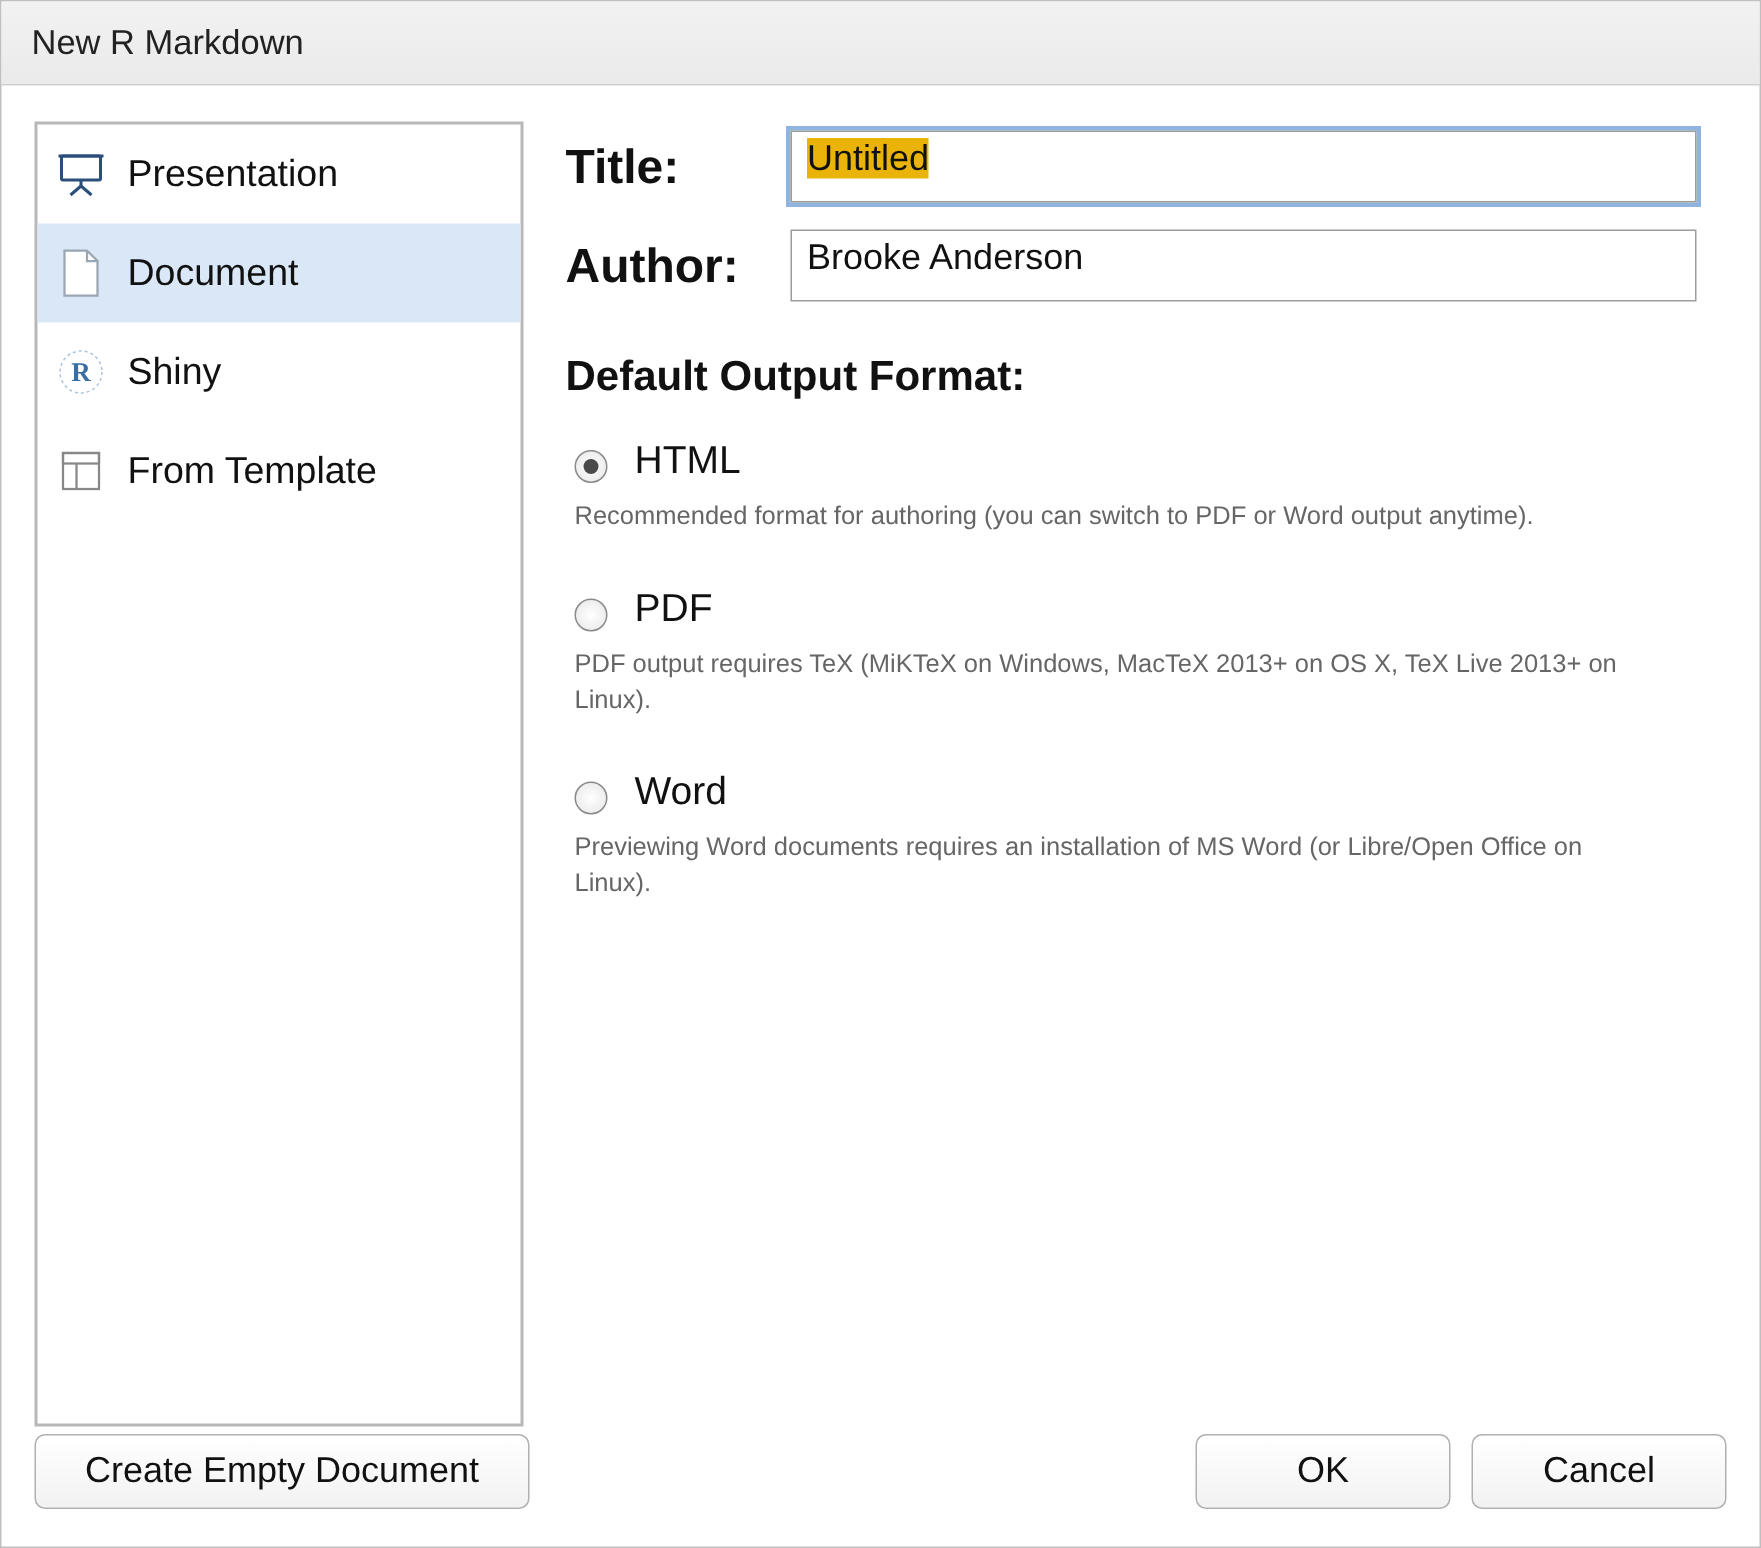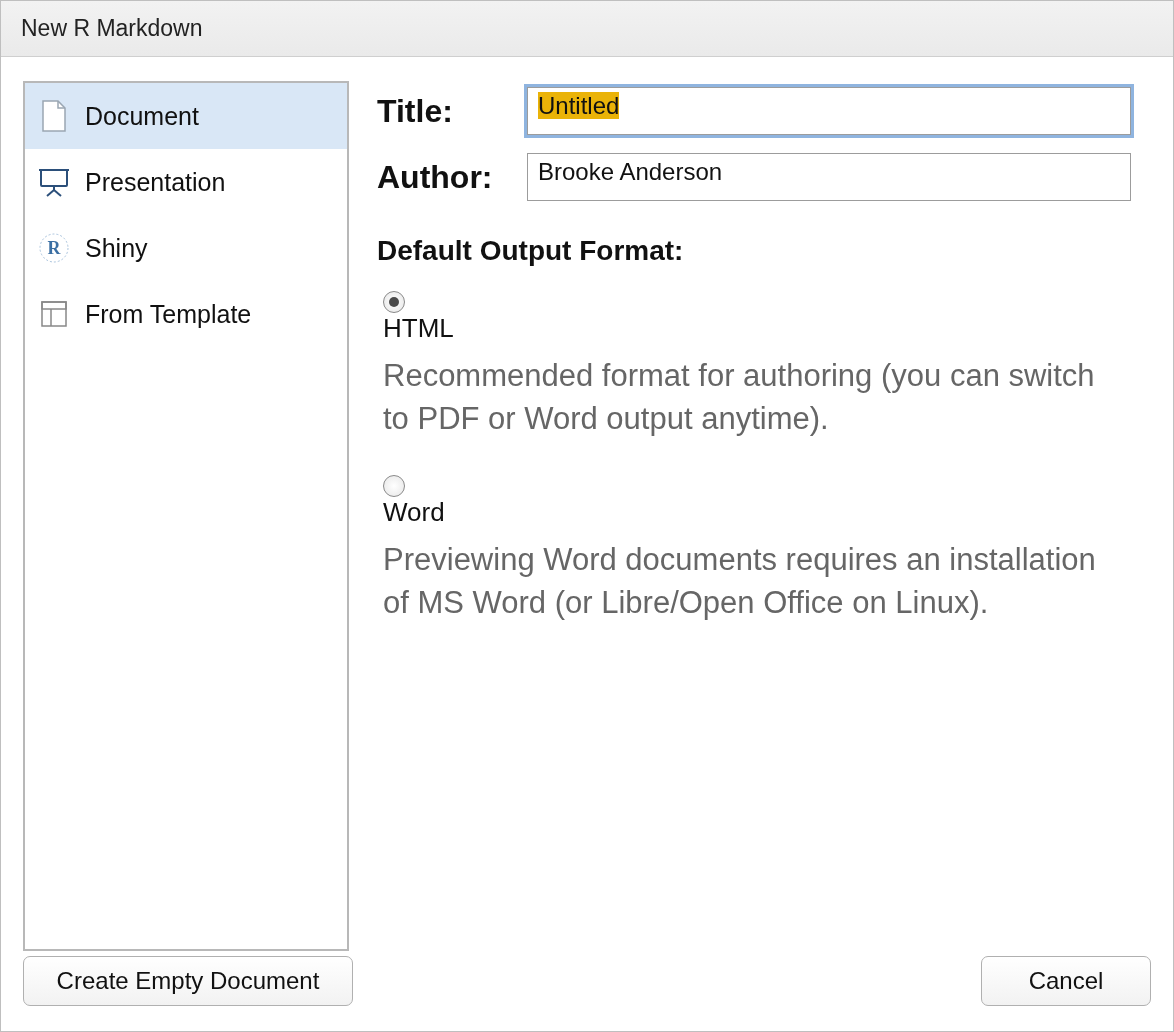--- a/index.html
+++ b/index.html
@@ -83,23 +83,22 @@
   }
   .section-heading {
     font-size: 28px;
     font-weight: 700;
     color: #111;
     margin: 34px 0 24px 0;
   }
   .radio-group { padding-left: 6px; }
   .radio-block { margin-bottom: 34px; }
   .radio-line {
-    display: flex; align-items: flex-start;
+    display: flex; align-items: flex-end;
     margin-bottom: 10px;
-    flex-direction: column;
   }
   .radio {
     width: 22px; height: 22px;
     border-radius: 50%;
     border: 1px solid #8a8a8a;
     background: radial-gradient(#ffffff, #e6e6e6);
     margin-right: 18px;
     display: flex; align-items: center; justify-content: center;
     cursor: default;
   }
@@ -107,21 +106,21 @@
     width: 10px; height: 10px; border-radius: 50%;
     background: #4a4a4a;
     display: none;
   }
   .radio.checked .dot { display: block; }
   .radio-label {
     font-size: 26px;
     color: #111;
   }
   .radio-desc {
-    font-size: 31px;
+    font-size: 17px;
     color: #666;
     line-height: 1.4;
     padding-left: 0;
     max-width: 720px;
   }
   .footer {
     height: 80px;
     border-top: 0;
     display: flex;
     align-items: center;
@@ -150,41 +149,41 @@
 
 <div class="dialog">
   <div class="titlebar">
     <span>New R Markdown</span>
   </div>
 
   <div class="body">
 
     <div class="sidebar">
 
-      <div class="sidebar-item selected">
-        <span class="icon-slot">
-          <svg width="26" height="32" viewBox="0 0 26 32">
-            <path d="M2 1 H17 L24 8 V31 H2 Z" fill="#ffffff" stroke="#9aa6b2" stroke-width="1.5"></path>
-            <path d="M17 1 V8 H24" fill="none" stroke="#9aa6b2" stroke-width="1.5"></path>
-          </svg>
-        </span>
-        <span>Document</span>
-      </div>
-
       <div class="sidebar-item">
         <span class="icon-slot">
           <svg width="32" height="30" viewBox="0 0 32 30">
             <rect x="3" y="3" width="26" height="16" rx="1" fill="#ffffff" stroke="#2b4f7a" stroke-width="2"></rect>
             <line x1="1" y1="3" x2="31" y2="3" stroke="#2b4f7a" stroke-width="2"></line>
             <line x1="16" y1="19" x2="16" y2="23" stroke="#2b4f7a" stroke-width="2"></line>
             <line x1="16" y1="23" x2="9" y2="29" stroke="#2b4f7a" stroke-width="2"></line>
             <line x1="16" y1="23" x2="23" y2="29" stroke="#2b4f7a" stroke-width="2"></line>
           </svg>
         </span>
         <span>Presentation</span>
+      </div>
+
+      <div class="sidebar-item selected">
+        <span class="icon-slot">
+          <svg width="26" height="32" viewBox="0 0 26 32">
+            <path d="M2 1 H17 L24 8 V31 H2 Z" fill="#ffffff" stroke="#9aa6b2" stroke-width="1.5"></path>
+            <path d="M17 1 V8 H24" fill="none" stroke="#9aa6b2" stroke-width="1.5"></path>
+          </svg>
+        </span>
+        <span>Document</span>
       </div>
 
       <div class="sidebar-item">
         <span class="icon-slot">
           <svg width="32" height="32" viewBox="0 0 32 32">
             <circle cx="16" cy="16" r="14" fill="none" stroke="#a9c3dd" stroke-width="1" stroke-dasharray="2 2"></circle>
             <text x="16" y="22" text-anchor="middle" font-family="serif" font-size="18" fill="#3b6fa3" font-weight="600">R</text>
           </svg>
         </span>
         <span>Shiny</span>
@@ -226,37 +225,47 @@
         <div class="radio-block">
           <div class="radio-line">
             <span class="radio checked">
                 <span class="dot"></span>
               </span>
             <span class="radio-label">HTML</span>
           </div>
           <div class="radio-desc">Recommended format for authoring (you can switch to PDF or Word output anytime).</div>
         </div>
 
+        <div class="radio-block">
+          <div class="radio-line">
+            <span class="radio"></span>
+            <span class="radio-label">PDF</span>
+          </div>
+          <div class="radio-desc">PDF output requires TeX (MiKTeX on Windows, MacTeX 2013+ on OS X, TeX Live 2013+ on Linux).</div>
+        </div>
 
         <div class="radio-block">
           <div class="radio-line">
             <span class="radio"></span>
             <span class="radio-label">Word</span>
           </div>
           <div class="radio-desc">Previewing Word documents requires an installation of MS Word (or Libre/Open Office on Linux).</div>
         </div>
 
       </div>
 
     </div>
   </div>
 
   <div class="footer">
     <div class="btn create">
       <span>Create Empty Document</span>
     </div>
     <div class="spacer"></div>
+    <div class="btn ok">
+      <span>OK</span>
+    </div>
     <div class="btn cancel">
       <span>Cancel</span>
     </div>
   </div>
 
 </div>
 
 </body></html>

